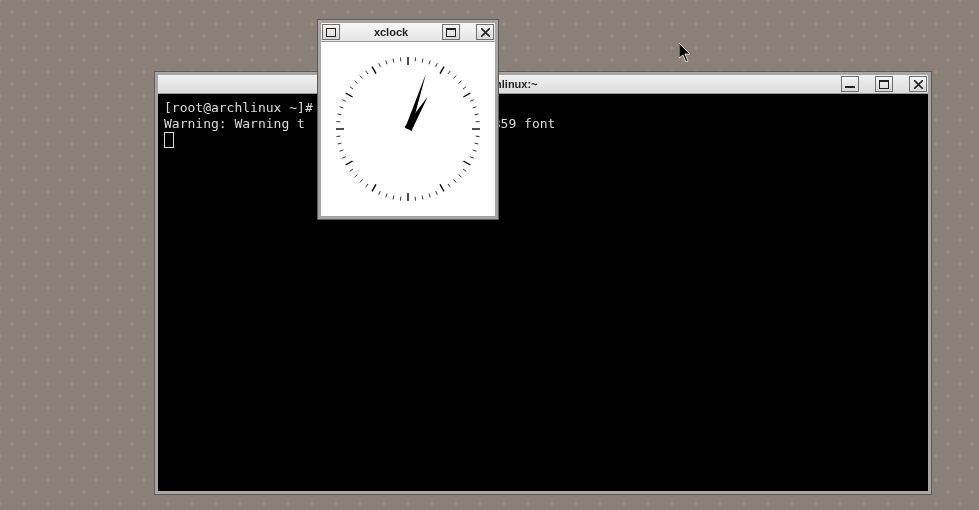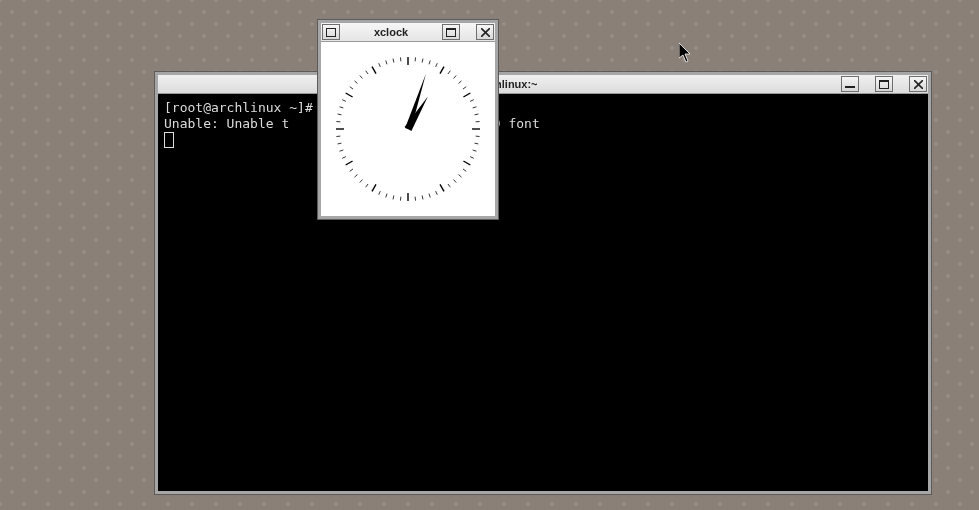--- a/index.html
+++ b/index.html
@@ -140,21 +140,21 @@
           </svg>
       </div>
       <div class="tb-btn" title="close">
         <svg width="9" height="9">
             <line x1="0" y1="0" x2="9" y2="9" stroke="#222" stroke-width="1.6"></line>
             <line x1="9" y1="0" x2="0" y2="9" stroke="#222" stroke-width="1.6"></line>
           </svg>
       </div>
     </div>
     <div class="term-body"><span>[root@archlinux ~]# xclock &amp;</span>
-<span>Unable: Unable t</span>                     <span>SO8859 font</span>
+<span>Warning: Warning t</span>                     <span>SO8859 font</span>
 <span class="cursor-box"></span></div>
   </div>
 
   <div class="window xclock">
     <div class="titlebar">
       <div class="tb-btn" title="menu">
         <svg width="10" height="9">
             <rect x="0.5" y="0.5" width="9" height="8" fill="none" stroke="#222" stroke-width="1"></rect>
           </svg>
       </div>

